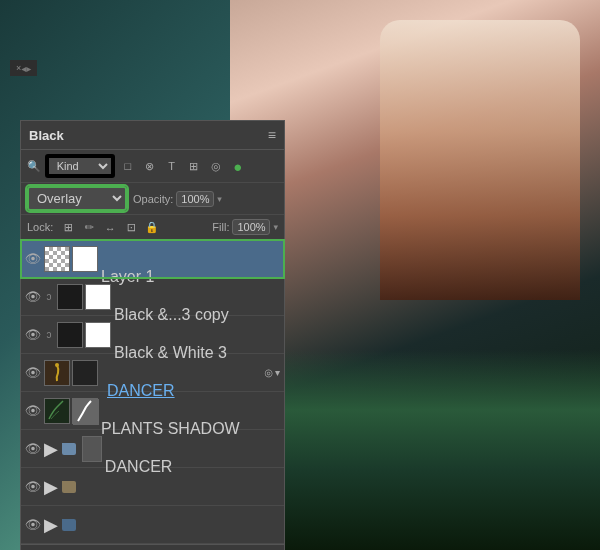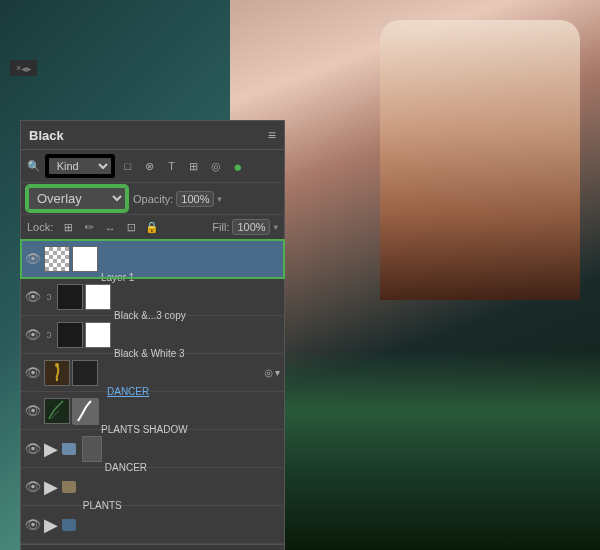--- a/index.html
+++ b/index.html
@@ -257,21 +257,21 @@
     .layer-mask-thumb {
       width: 26px;
       height: 26px;
       border: 1px solid #666;
       background: #888;
       flex-shrink: 0;
     }
 
     .layer-name {
       flex: 1;
-      font-size: 10px;
+      font-size: 16px;
       color: #ccc;
       white-space: nowrap;
       overflow: hidden;
       text-overflow: ellipsis;
       margin-top: 37px;
     }
     .layer-name.underline {
       text-decoration: underline;
       color: #6ab0f0;
       padding-left: 6px;
@@ -503,21 +503,20 @@
         <span class="layer-name">DANCER</span>
       </div>
 
       <div class="layer-item">
         <span class="visibility-eye">👁</span>
         <div class="layer-thumb-wrap">
           <span style="font-size:18px;margin-right:2px;">▶</span>
           <div style="width:14px;height:12px;background:#8a7a5a;border-radius:0 2px 2px 2px;position:relative;margin-right:4px;">
           </div>
         </div>
-        <span class="layer-name">PLANTS</span>
       </div>
 
       <div class="layer-item">
         <span class="visibility-eye">👁</span>
         <div class="layer-thumb-wrap">
           <span style="font-size:18px;margin-right:2px;">▶</span>
           <div style="width:14px;height:12px;background:#4a6a8a;border-radius:0 2px 2px 2px;position:relative;margin-right:4px;">
           </div>
         </div>
       </div>

